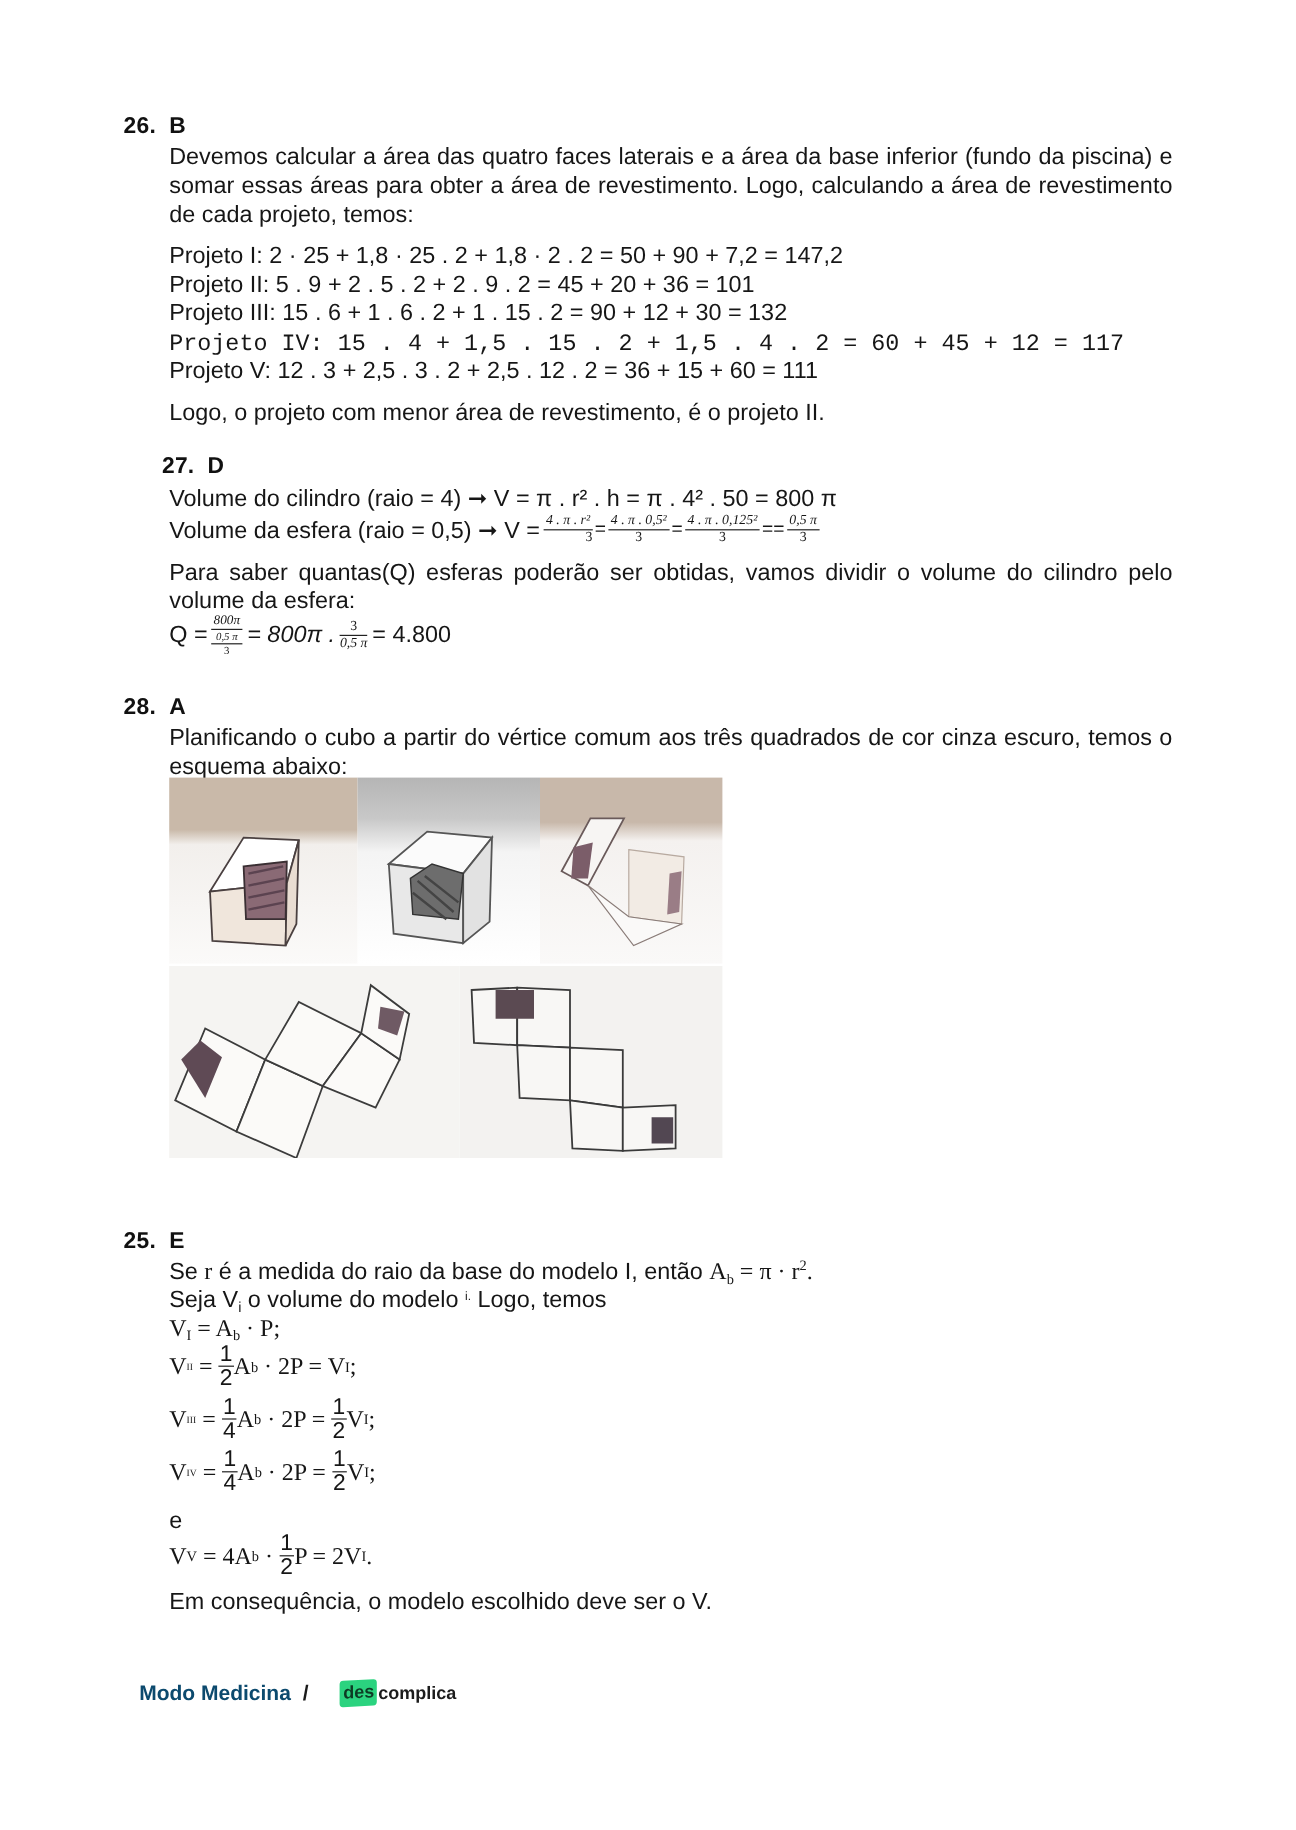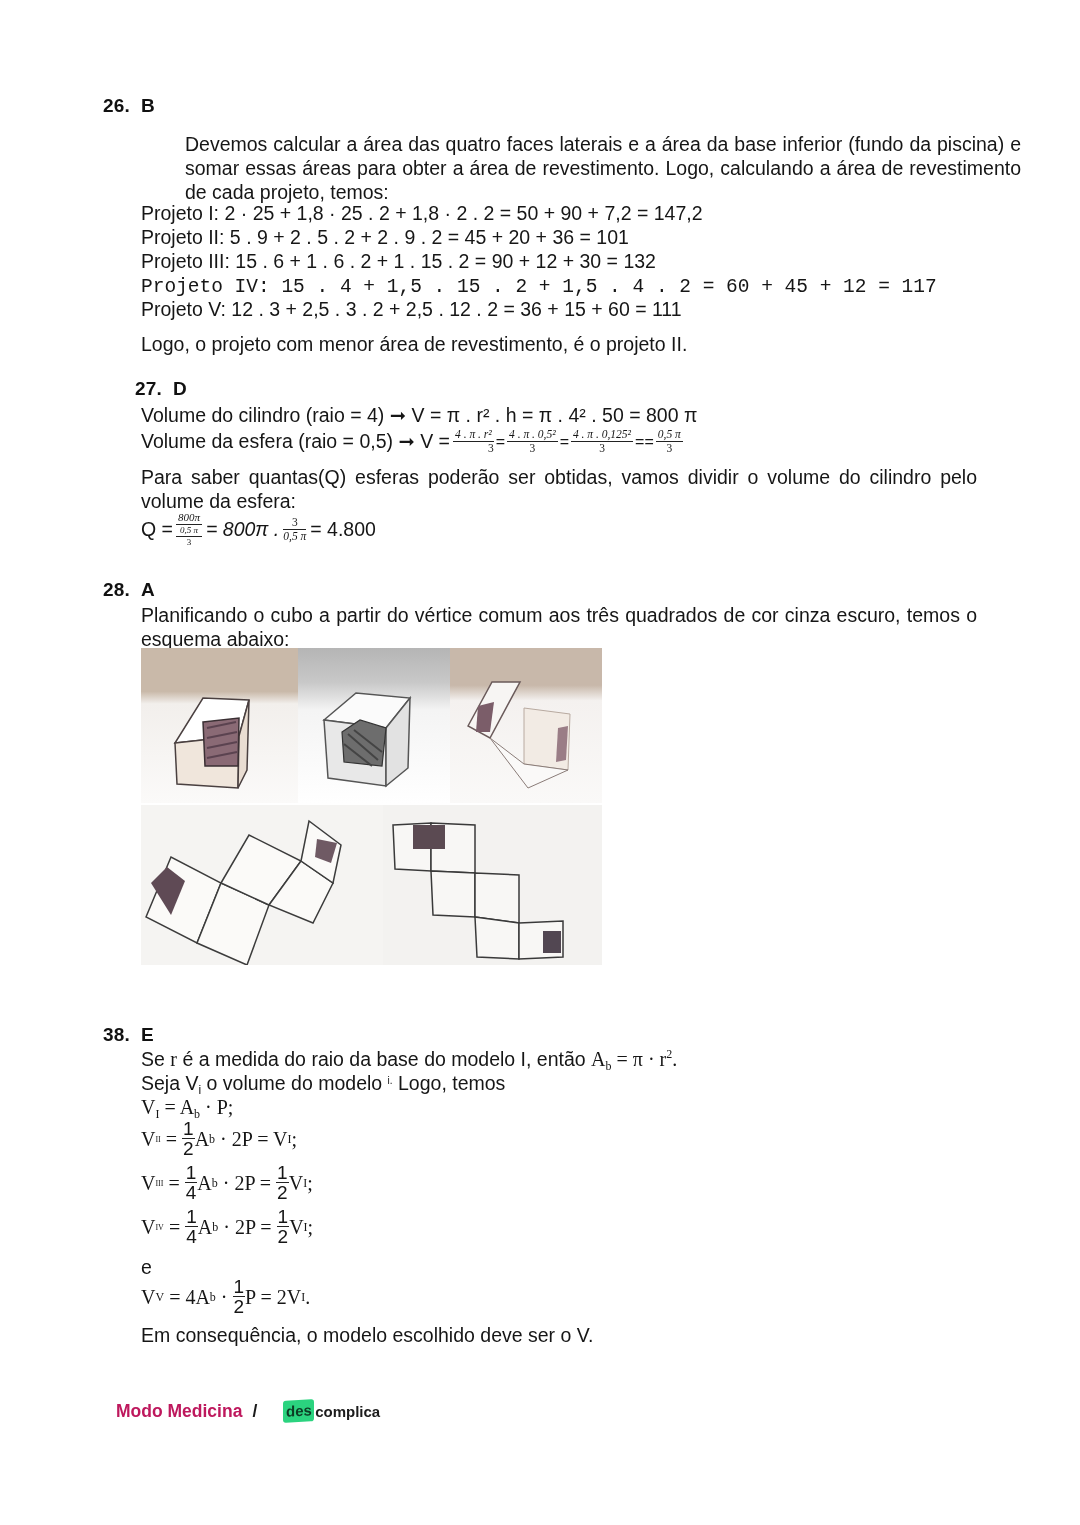--- a/index.html
+++ b/index.html
@@ -37,38 +37,38 @@
   .photo { position: absolute; overflow: hidden; }
   .p1 { left: 141px; top: 648px; width: 157px; height: 155px; background: linear-gradient(#c9b9a9 0, #c9b9a9 28%, #f2efec 36%, #fbfaf9 100%); }
   .p2 { left: 298px; top: 648px; width: 152px; height: 155px; background: linear-gradient(#b5b5b5 0, #c8c8c8 22%, #f4f4f4 40%, #ffffff 100%); }
   .p3 { left: 450px; top: 648px; width: 152px; height: 155px; background: linear-gradient(#c8b8aa 0, #c8b8aa 24%, #f4f1ef 34%, #faf9f8 100%); }
   .p4 { left: 141px; top: 805px; width: 242px; height: 160px; background: #f5f4f2; }
   .p5 { left: 383px; top: 805px; width: 219px; height: 160px; background: #f3f2f0; }
   .photo svg { position: absolute; left: 0; top: 0; }
 
   
   .footer { position: absolute; left: 116px; top: 1400px; display: flex; align-items: center; }
-  .footer .brand { font-weight: bold; font-size: 17.5px; color: #be185d; }
+  .footer .brand { font-weight: bold; font-size: 17.5px; color: #0c4a6e; }
   .footer .slash { font-weight: bold; font-size: 17.5px; margin-left: 10px; color: #1a1a1a; }
   .logo { display: flex; align-items: center; margin-left: 26px; }
   .logo .des {
     background: #2bd37f; color: #0d3b24; font-weight: bold; font-size: 15px;
     padding: 2px 2px 3px 3px; border-radius: 3px; transform: skewY(-3deg); display: inline-block;
   }
   .logo .complica { font-weight: bold; font-size: 15px; color: #1c1c1c; margin-left: 1px; }
 </style>
 </head>
 <body>
 
 <div class="page">
 
   <div class="q-head" style="top:95px;">
     <span class="num">26.</span><span>B</span>
   </div>
-  <div class="txt justify" style="top:132px;margin-left:44px;">Devemos calcular a área das quatro faces laterais e a área da base inferior (fundo da piscina) e somar essas áreas para obter a área de revestimento. Logo, calculando a área de revestimento de cada projeto, temos:</div>
+  <div class="txt justify" style="top:119px;">Devemos calcular a área das quatro faces laterais e a área da base inferior (fundo da piscina) e somar essas áreas para obter a área de revestimento. Logo, calculando a área de revestimento de cada projeto, temos:</div>
 
   <div class="line" style="top:202px;">Projeto I: 2 · 25 + 1,8 · 25 . 2 + 1,8 · 2 . 2 = 50 + 90 + 7,2 = 147,2</div>
   <div class="line" style="top:226px;">Projeto II: 5 . 9 + 2 . 5 . 2 + 2 . 9 . 2 = 45 + 20 + 36 = 101</div>
   <div class="line" style="top:250px;">Projeto III: 15 . 6 + 1 . 6 . 2 + 1 . 15 . 2 = 90 + 12 + 30 = 132</div>
   <div class="line" style="top:276px;font-family:Liberation Mono, monospace;">Projeto IV: 15 . 4 + 1,5 . 15 . 2 + 1,5 . 4 . 2 = 60 + 45 + 12 = 117</div>
   <div class="line" style="top:298px;">Projeto V: 12 . 3 + 2,5 . 3 . 2 + 2,5 . 12 . 2 = 36 + 15 + 60 = 111</div>
   <div class="line" style="top:333px;">Logo, o projeto com menor área de revestimento, é o projeto II.</div>
 
   <div class="q-head" style="top:378px;margin-left:32px;">
     <span class="num">27.</span><span>D</span>
@@ -171,21 +171,21 @@
         <polygon points="92,68 136,70 136,118 92,112"></polygon>
         <polygon points="92,112 136,118 136,154 94,152"></polygon>
         <polygon points="136,118 180,116 180,152 136,154"></polygon>
       </g>
       <polygon points="30,20 62,20 62,44 30,44" fill="#5b4a52"></polygon>
       <polygon points="160,126 178,126 178,148 160,148" fill="#524752"></polygon>
     </svg>
   </div>
 
   <div class="q-head" style="top:1024px;">
-    <span class="num">38.</span><span>E</span>
+    <span class="num">25.</span><span>E</span>
   </div>
 
   <div class="line" style="top:1047px;">
     <span>Se</span>
     <span style="font-family:'Liberation Serif',serif; font-size:20px;">r</span>
     <span>é a medida do raio da base do modelo I, então</span>
     <span style="font-family:'Liberation Serif',serif; font-size:20px;"><span>A</span><span class="sub">b</span><span> = π · r</span><span class="sup">2</span><span>.</span></span>
   </div>
 
   <div class="line" style="top:1072px;">

